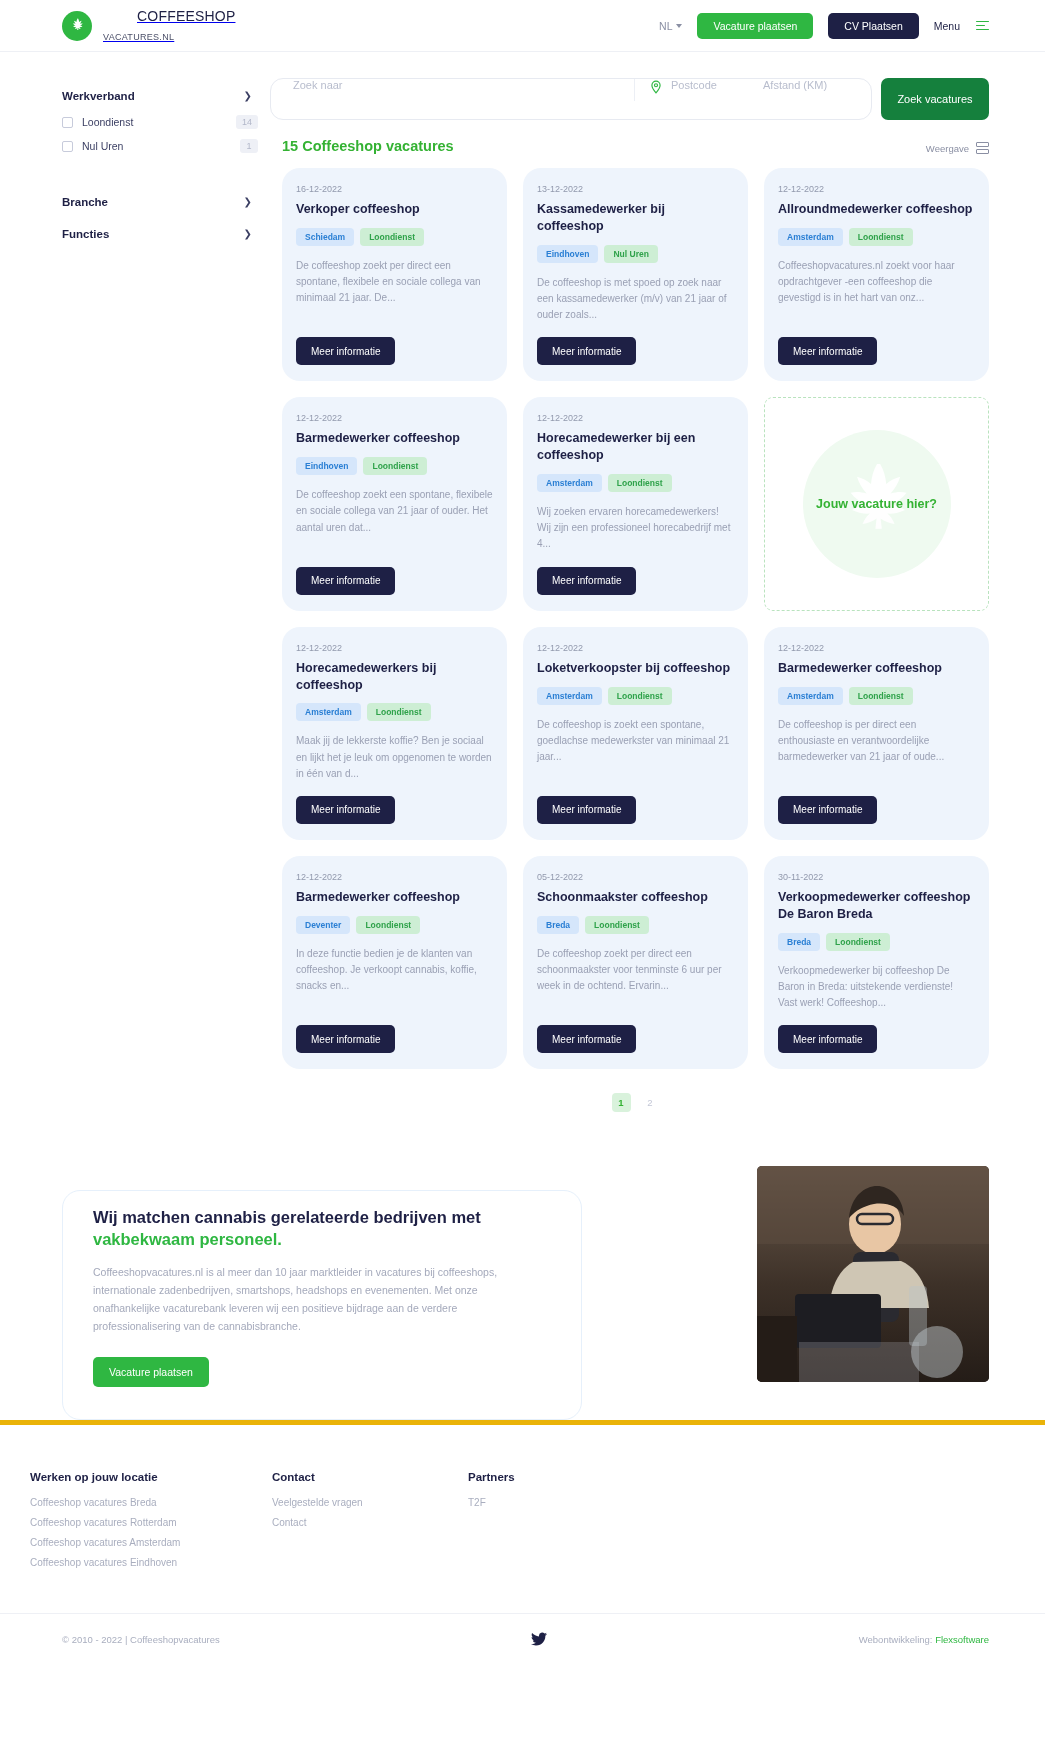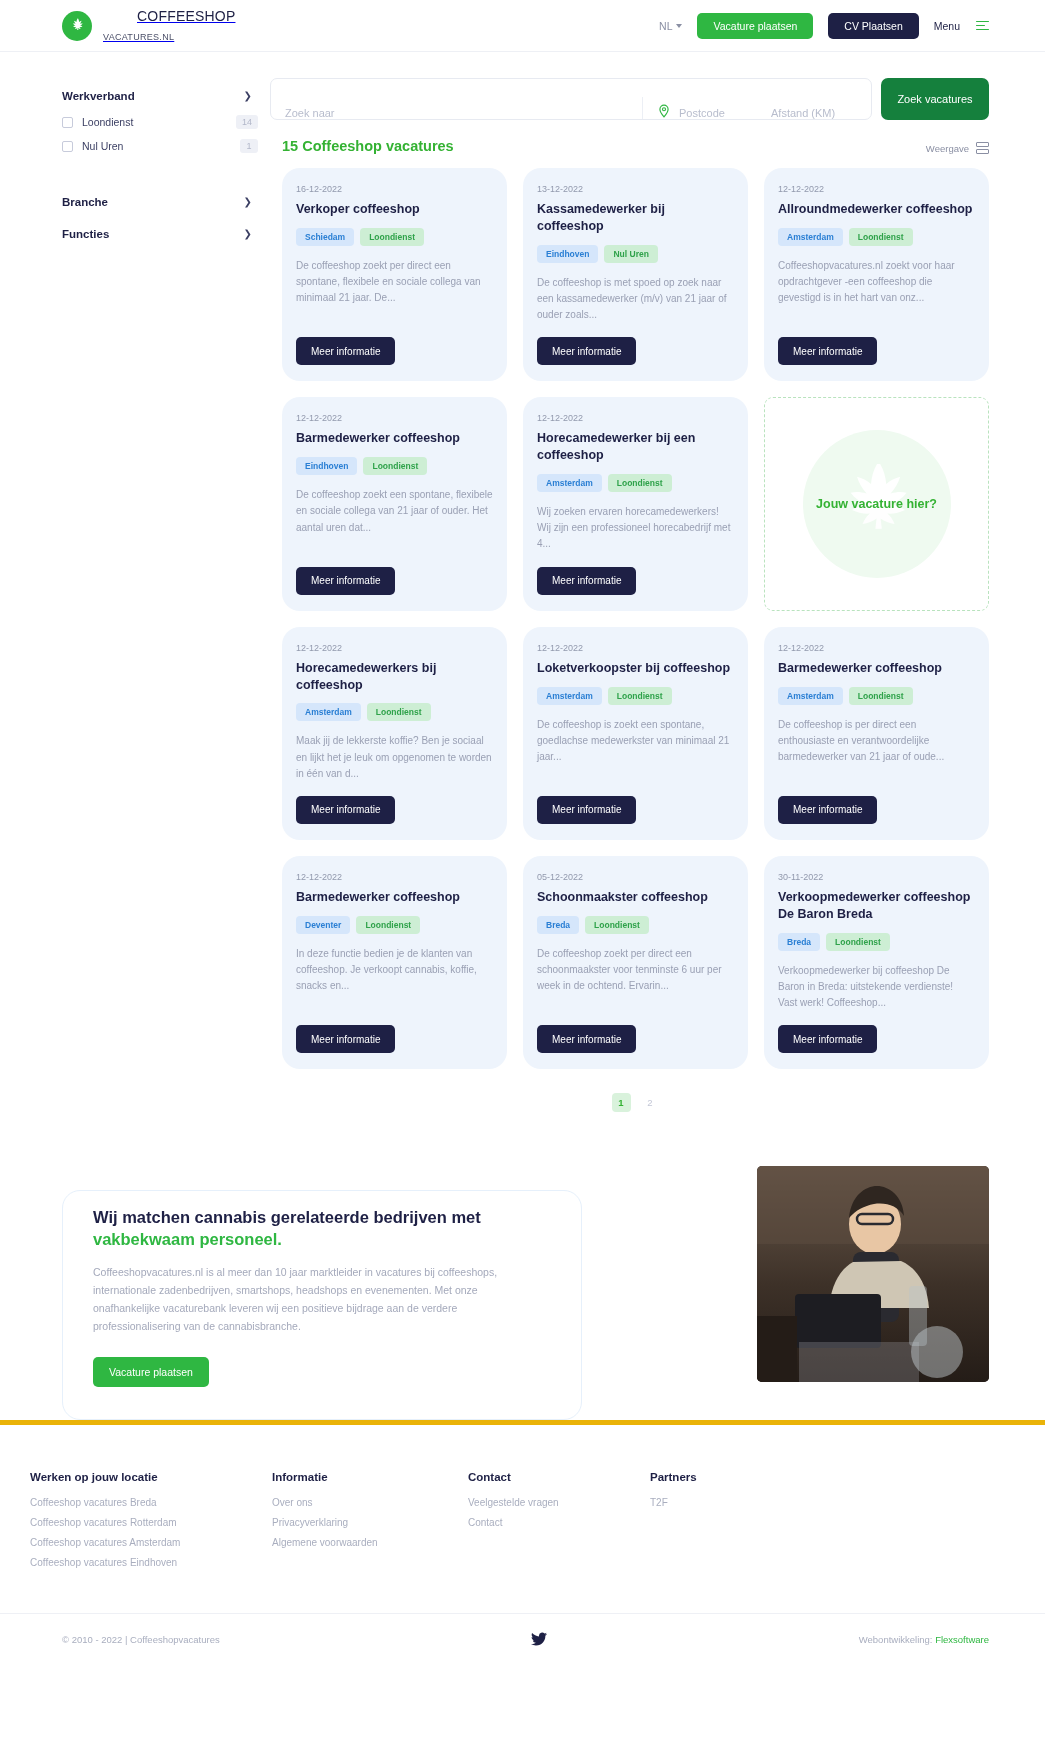--- a/index.html
+++ b/index.html
@@ -83,22 +83,22 @@
     margin-left: auto; font-size: 9px; color: #b2b7c9;
     background: #eef0f6; border-radius: 3px;
     padding: 2px 6px; min-width: 18px; text-align: center;
   }
   .filter-spacer { height: 26px; }
 
   
   .searchbar { display: flex; align-items: stretch; gap: 9px; }
   .search-fields {
     flex: 1; height: 42px; background: #fff;
-    border: 1px solid #e7eaf1; border-radius: 7px;
-    display: flex; align-items: flex-end; padding: 0 0;
+    border: 1px solid #e7eaf1; border-radius: 13px;
+    display: flex; align-items: flex-start; padding: 0 8px;
   }
   .search-input {
     flex: 1; border: none; outline: none; background: transparent;
     font-family: inherit; font-size: 11px; color: #3b3f63;
     padding: 0 14px;
   }
   .search-input::placeholder { color: #b8bdcd; }
   .vsep { width: 1px; height: 22px; background: #eceff5; }
   .pin-wrap { display:flex; align-items:center; padding: 0 0 0 14px; }
   .postcode-input {
@@ -521,26 +521,20 @@
 
 <footer class="footer" id="footer-cols">
     <div class="fcol">
       <h4>Werken op jouw locatie</h4>
       <a href="#">Coffeeshop vacatures Breda</a>
       <a href="#">Coffeeshop vacatures Rotterdam</a>
       <a href="#">Coffeeshop vacatures Amsterdam</a>
       <a href="#">Coffeeshop vacatures Eindhoven</a>
     </div>
     <div class="fcol">
-      <h4>Informatie</h4>
-      <a href="#">Over ons</a>
-      <a href="#">Privacyverklaring</a>
-      <a href="#">Algemene voorwaarden</a>
-    </div>
-    <div class="fcol">
       <h4>Contact</h4>
       <a href="#">Veelgestelde vragen</a>
       <a href="#">Contact</a>
     </div>
     <div class="fcol">
       <h4>Partners</h4>
       <a href="#">T2F</a>
     </div>
   </footer>
 

